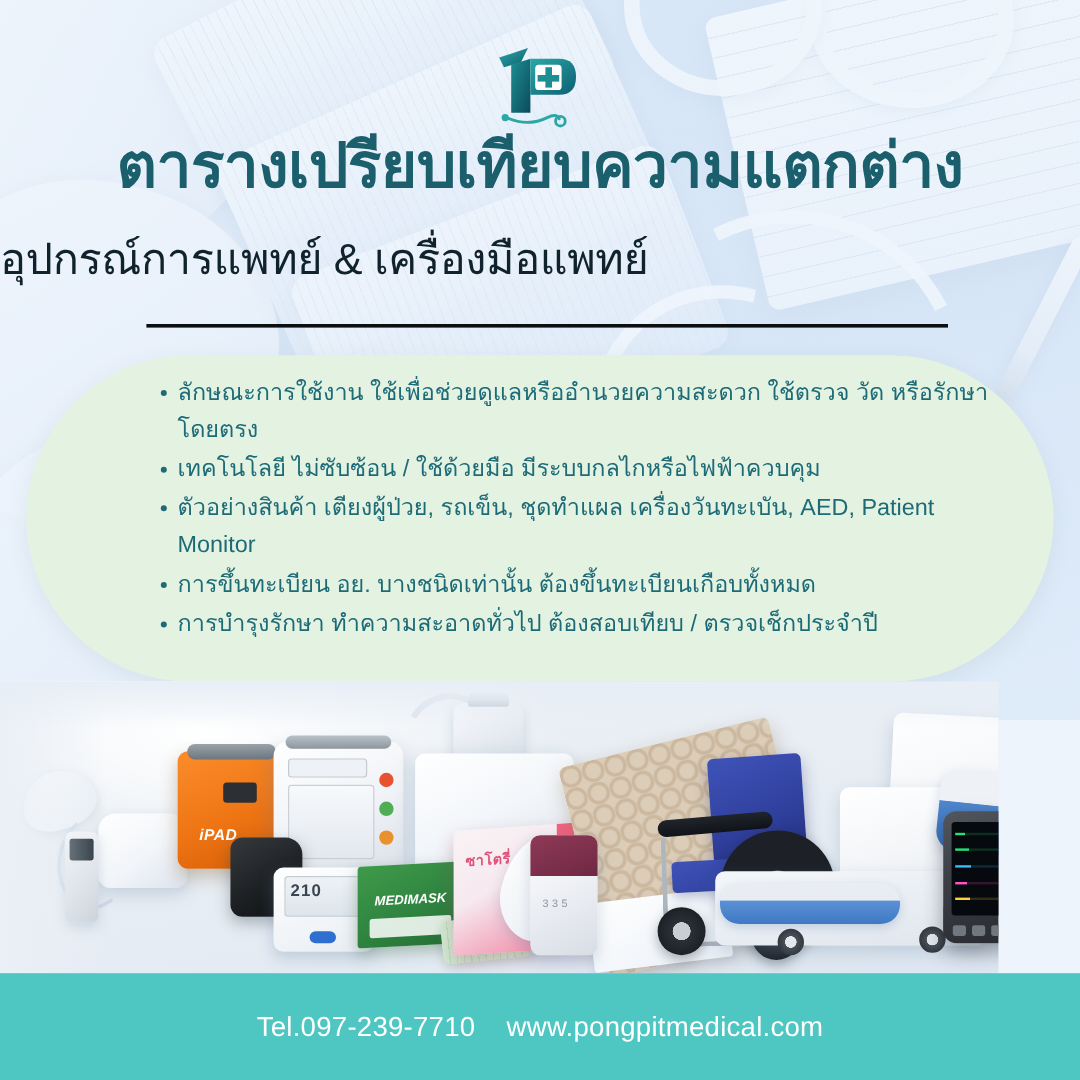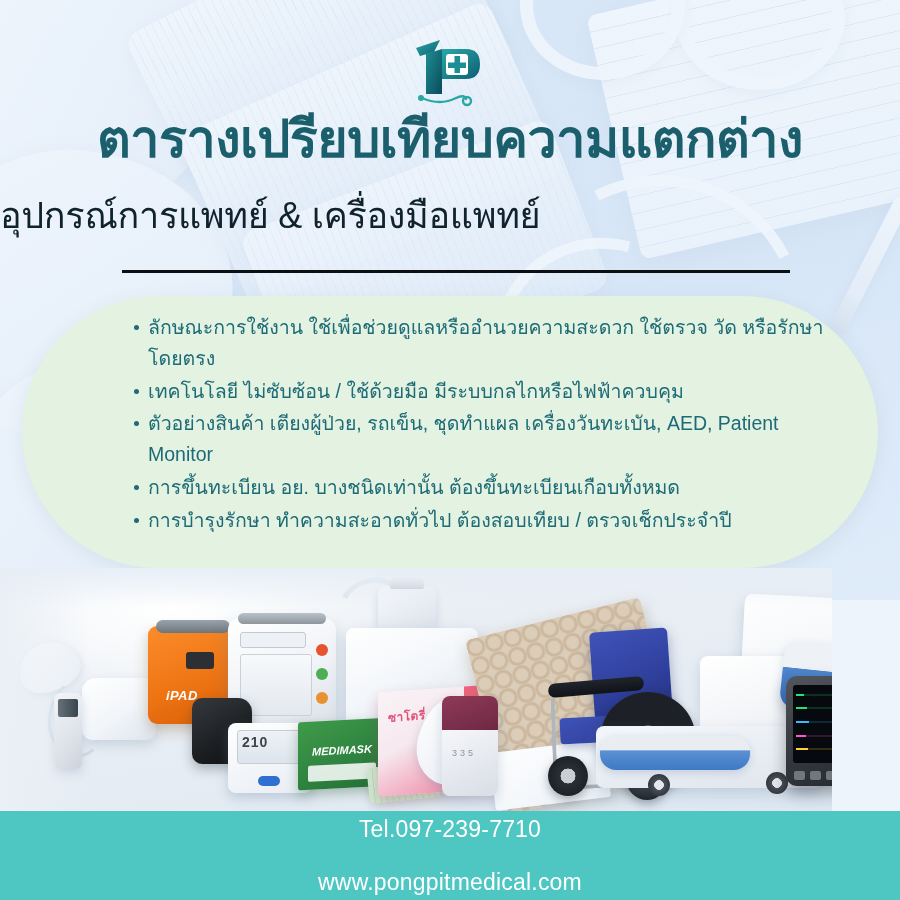--- a/index.html
+++ b/index.html
@@ -382,21 +382,21 @@
     border-radius:50%; background:radial-gradient(circle at 35% 32%,#9aa1a9,#464b52); }
 
   .prod-fade-l { position:absolute; left:0; top:0; width:90px; height:243px;
     background:linear-gradient(90deg,rgba(235,240,246,1),rgba(235,240,246,0)); }
   .prod-fade-t { position:absolute; left:0; top:0; width:900px; height:40px;
     background:linear-gradient(180deg,rgba(231,238,246,.95),rgba(231,238,246,0)); }
 
   
   .footer {
     position:absolute; left:0; top:811px; width:900px; height:89px;
-    background:#4ec6c2; display:flex; align-items:center; justify-content:center; gap:26px;flex-direction:column;
+    background:#4ec6c2; display:flex; align-items:center; justify-content:center; gap:26px;
   }
   .footer span { color:#ffffff; font-size:23px; letter-spacing:.2px; }
 </style>
 </head>
 <body>
 
 <div class="poster">
 
   <div class="header-bg">
     <div class="bg-glove g1"></div>

